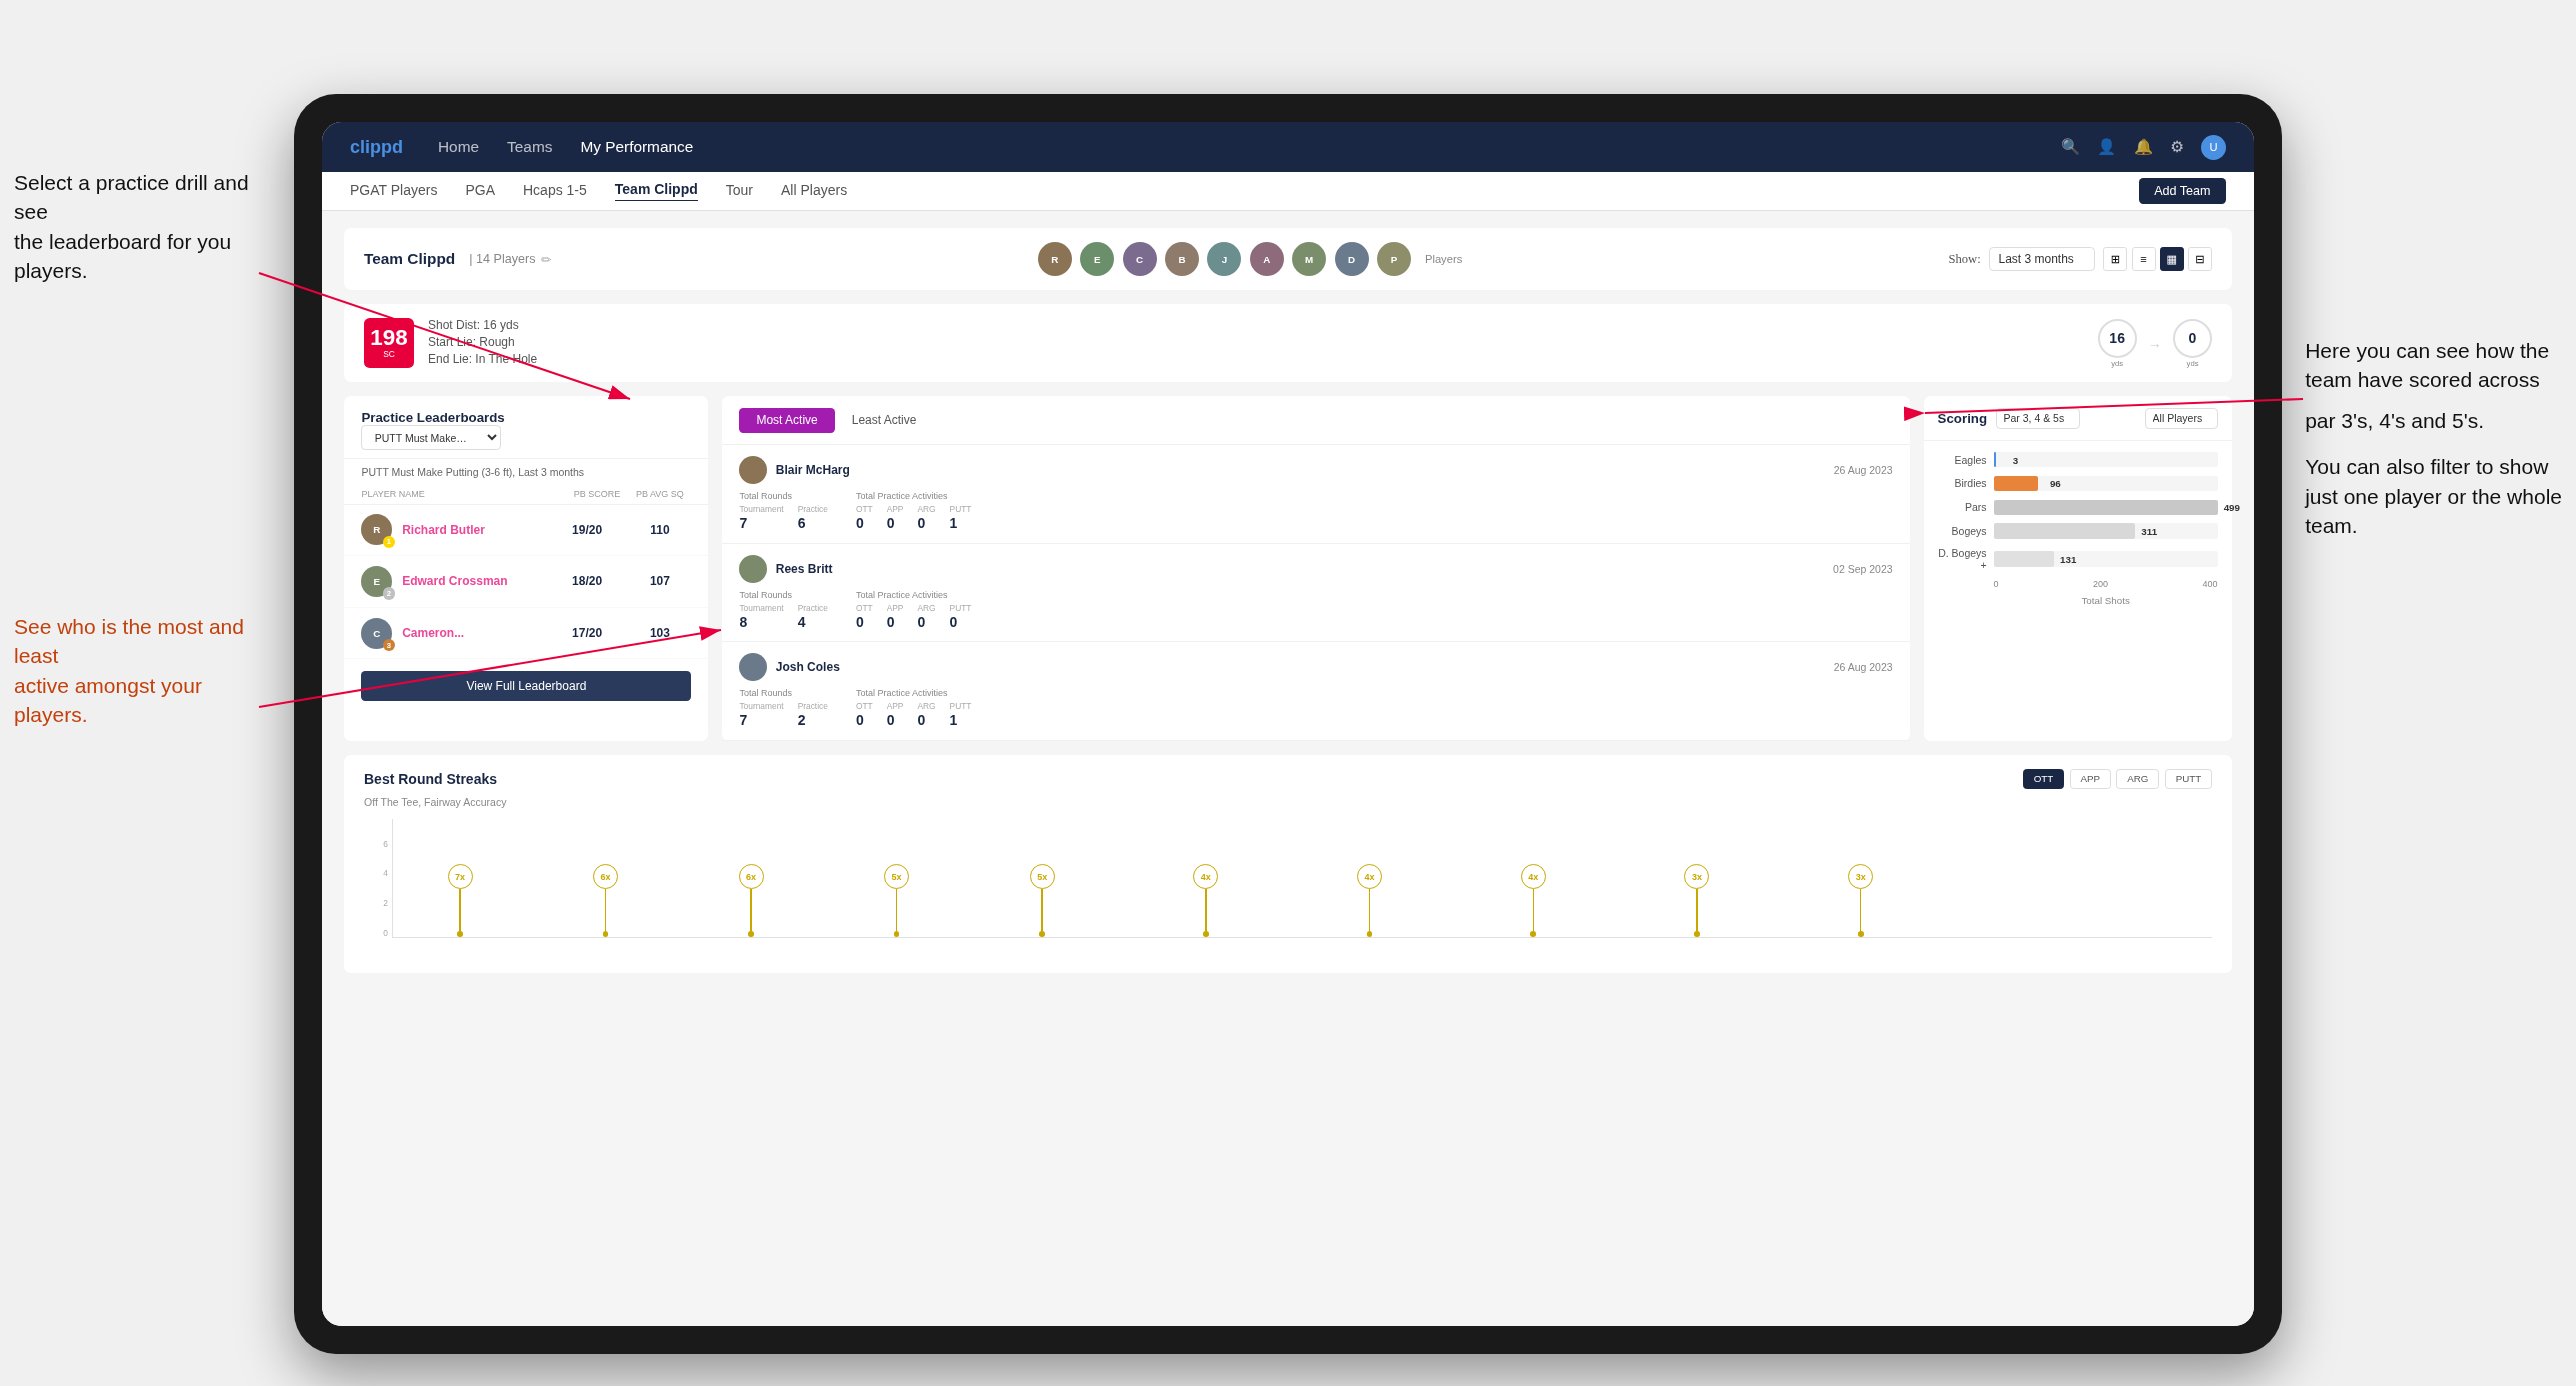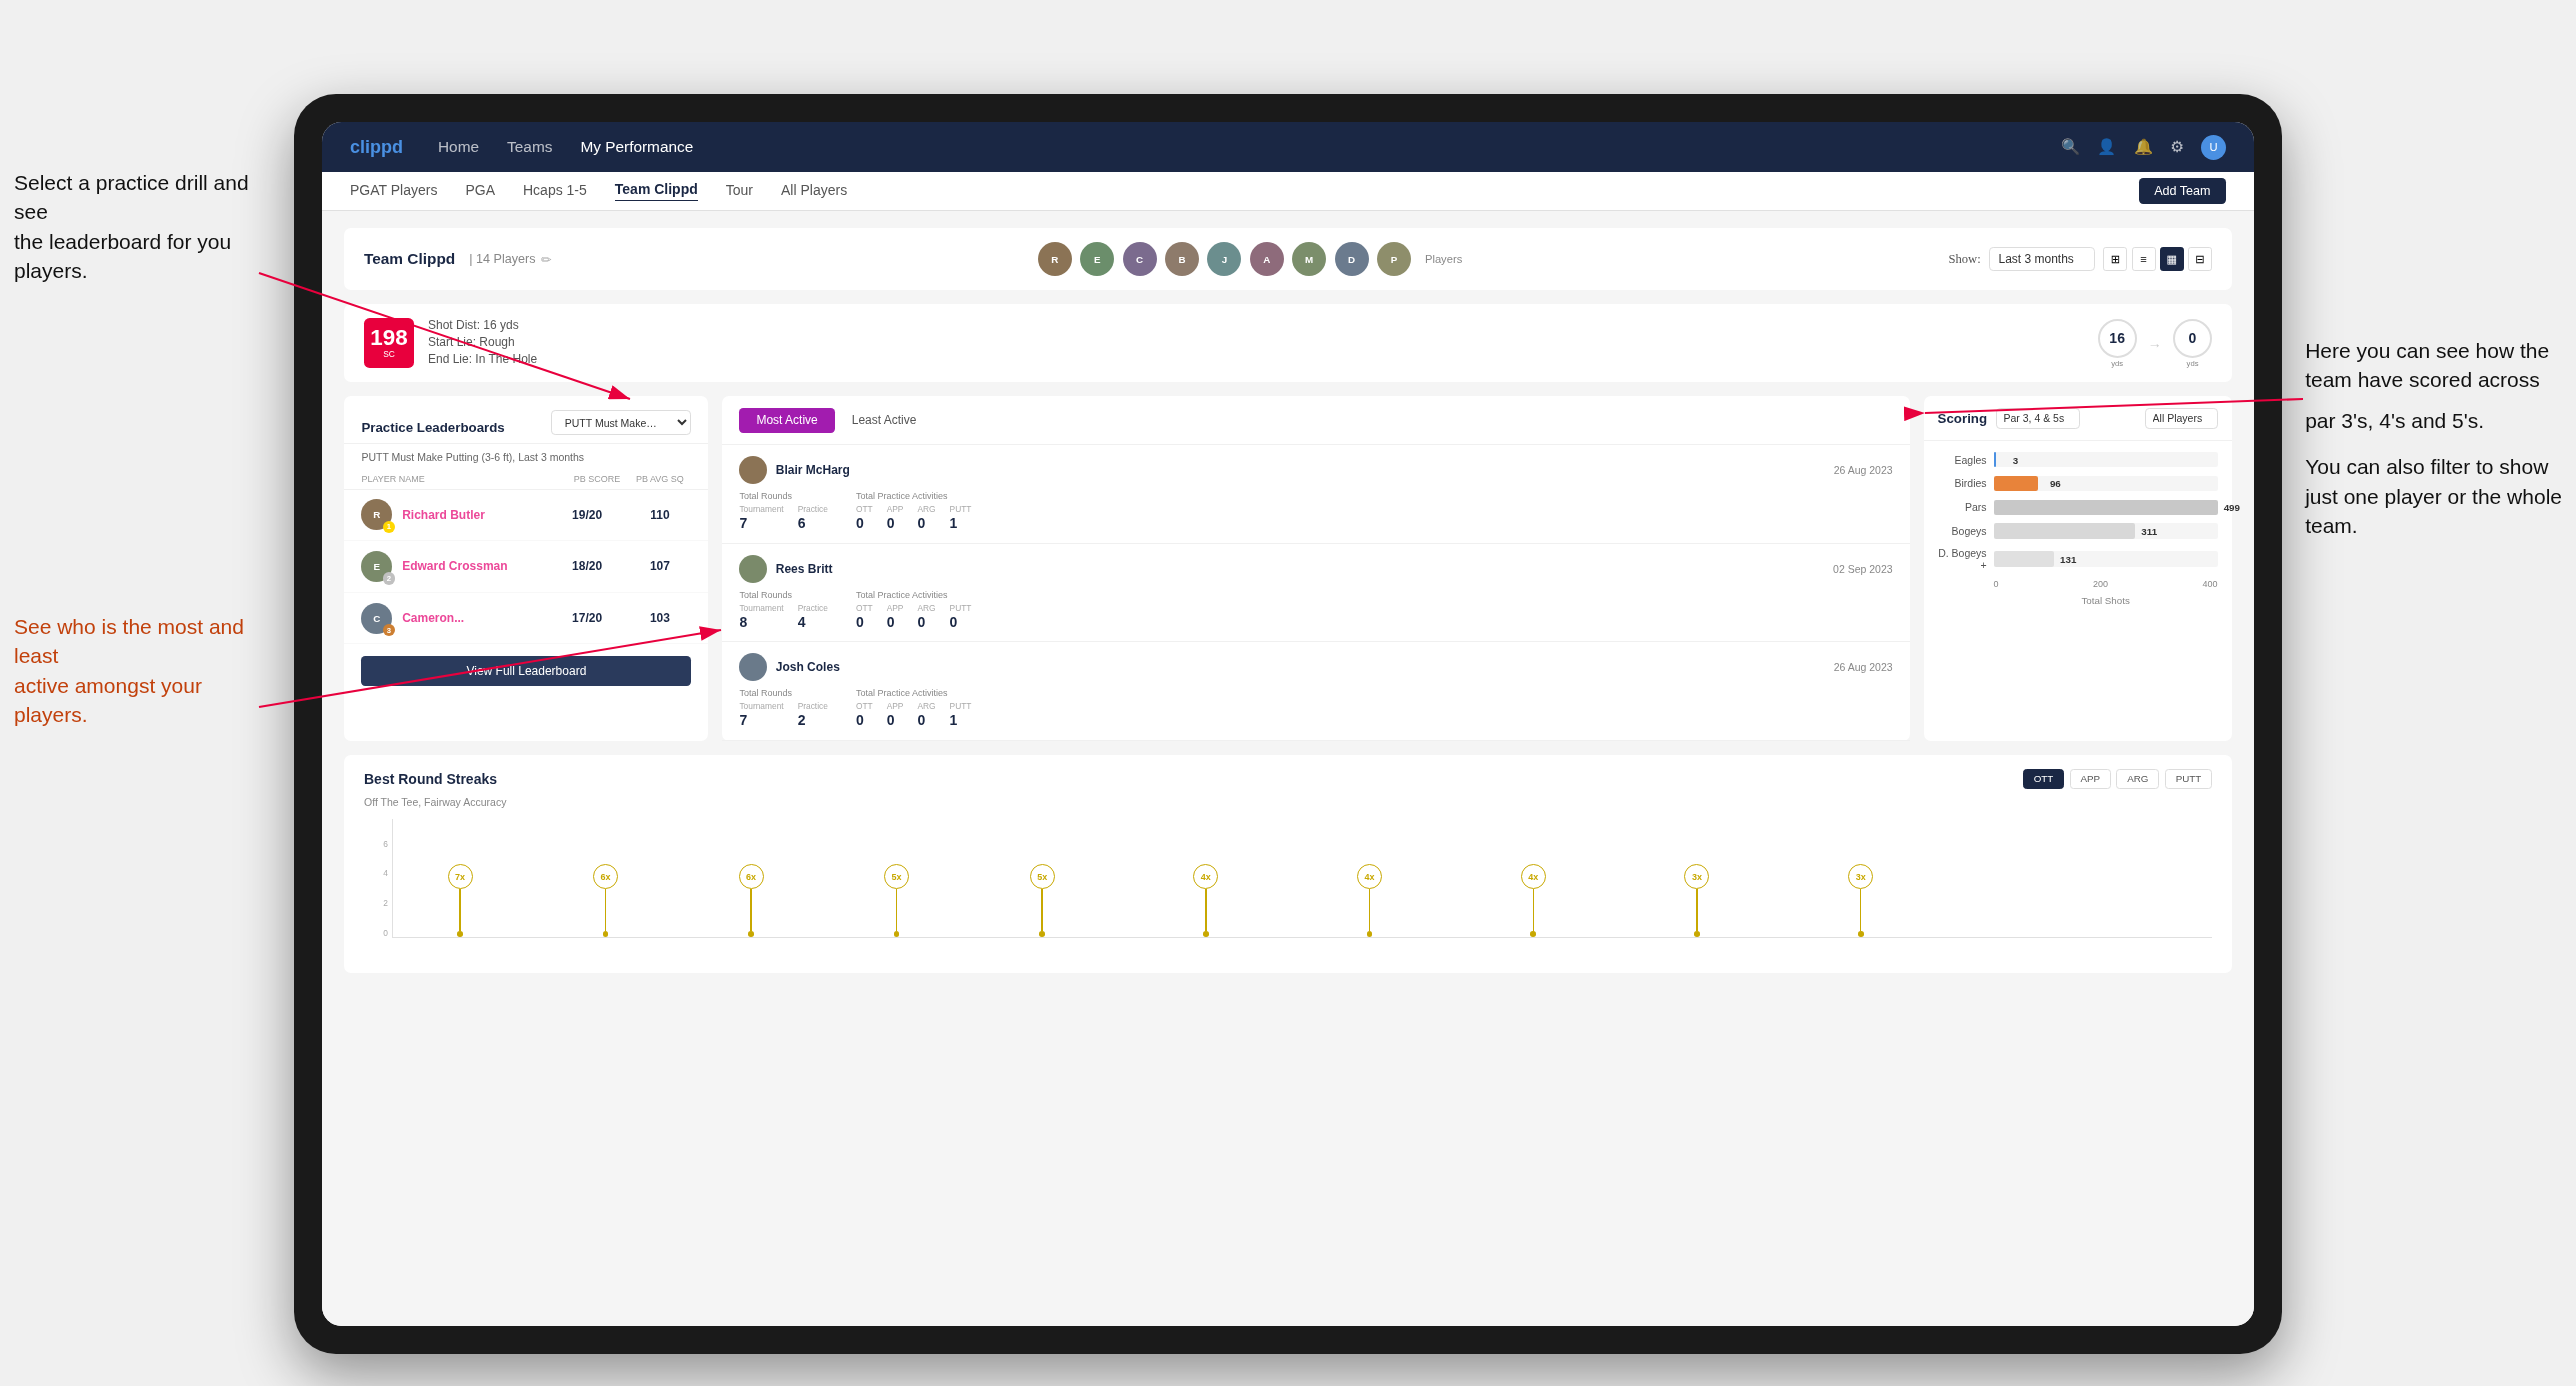--- a/index.html
+++ b/index.html
@@ -279,24 +279,25 @@
     
     .practice-card {
       background: #fff;
       border-radius: 7px;
       padding: 0;
       width: 364px;
       flex-shrink: 0;
     }
     .practice-card-header {
       display: flex;
-      align-items: flex-end;
+      align-items: flex-start;
       justify-content: space-between;
       padding: 14px 17px 8.4px;
       border-bottom: 0.7px solid #f0f0f0;
+      flex-direction: column;
     }
     .practice-card-title {
       font-size: 13.3px;
       font-weight: 600;
       color: #1a2744;
     }
     .practice-drill-select {
       border: 0.7px solid #ddd;
       border-radius: 4.2px;
       padding: 4.2px 17px 4.2px 8.4px;

